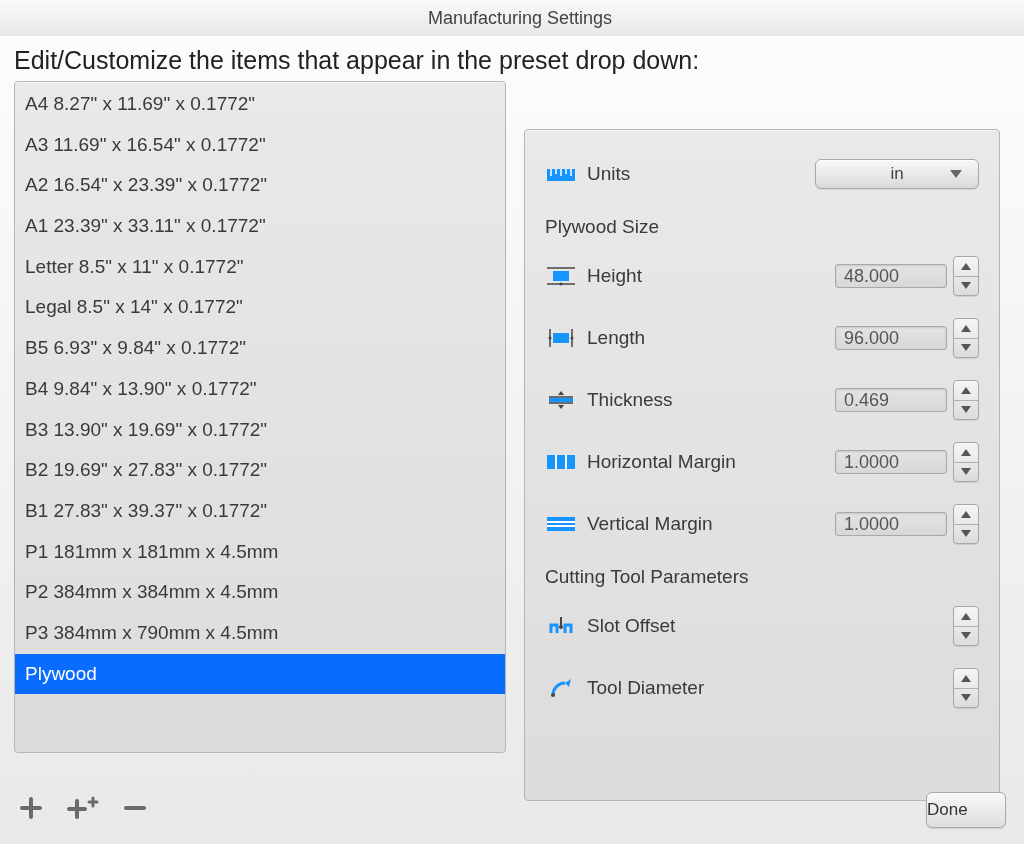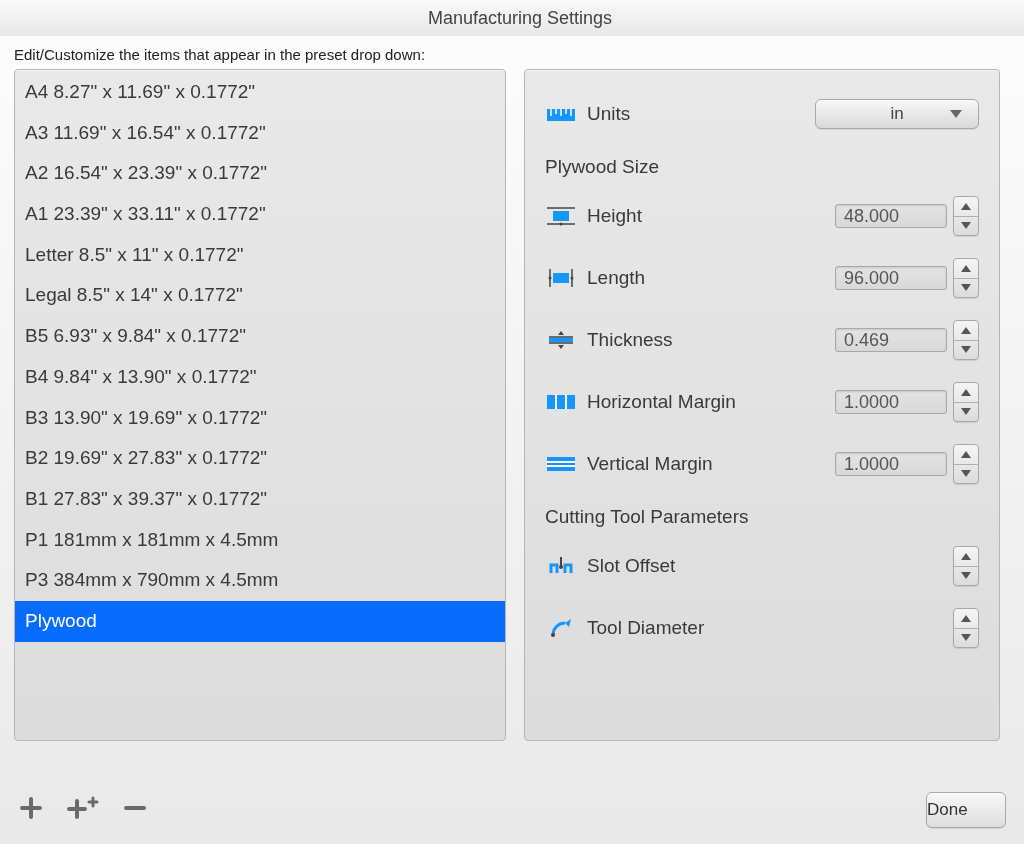--- a/index.html
+++ b/index.html
@@ -18,21 +18,21 @@
     height: 36px;
     text-align: center;
     font-size: 18px;
     color: #444;
     line-height: 36px;
     background: linear-gradient(#fafafa, #e8e8e8);
     padding-left: 16px;
   }
   .subtitle {
     padding: 10px 14px 6px 14px;
-    font-size: 15px;
+    font-size: 25px;
     color: #222;
   }
   .main {
     flex: 1;
     display: flex;
     gap: 18px;
     padding: 0 14px 0 14px;
     min-height: 0;
   }
   .list-panel, .detail-panel {
@@ -61,20 +61,21 @@
     background: #0a6bff;
     color: #fff;
     font-weight: 500;
   }
   .detail-panel {
     width: 476px;
     height: 672px;
     padding: 18px 20px 10px 20px;
     display: flex; flex-direction: column;
     row-gap: 10px;
+    margin-top: 48px;
   }
   .section-head {
     font-size: 19px;
     color: #3a3a3a;
     margin: 6px 0 2px 0;
   }
   .field-row {
     display: flex;
     align-items: center;
     height: 52px;
@@ -185,20 +186,21 @@
         <div class="list-row">A2 16.54" x 23.39" x 0.1772"</div>
         <div class="list-row">A1 23.39" x 33.11" x 0.1772"</div>
         <div class="list-row">Letter 8.5" x 11" x 0.1772"</div>
         <div class="list-row">Legal 8.5" x 14" x 0.1772"</div>
         <div class="list-row">B5 6.93" x 9.84" x 0.1772"</div>
         <div class="list-row">B4 9.84" x 13.90" x 0.1772"</div>
         <div class="list-row">B3 13.90" x 19.69" x 0.1772"</div>
         <div class="list-row">B2 19.69" x 27.83" x 0.1772"</div>
         <div class="list-row">B1 27.83" x 39.37" x 0.1772"</div>
         <div class="list-row">P1 181mm x 181mm x 4.5mm</div>
+        <div class="list-row">P2 384mm x 384mm x 4.5mm</div>
         <div class="list-row">P3 384mm x 790mm x 4.5mm</div>
         <div class="list-row selected">Plywood</div>
       </div>
 
     <div class="detail-panel">
 
       <div class="field-row">
         <span class="field-icon">
           <svg width="28" height="18" viewBox="0 0 28 18">
             <rect x="0" y="4" width="28" height="12" fill="#1795ff"></rect>

